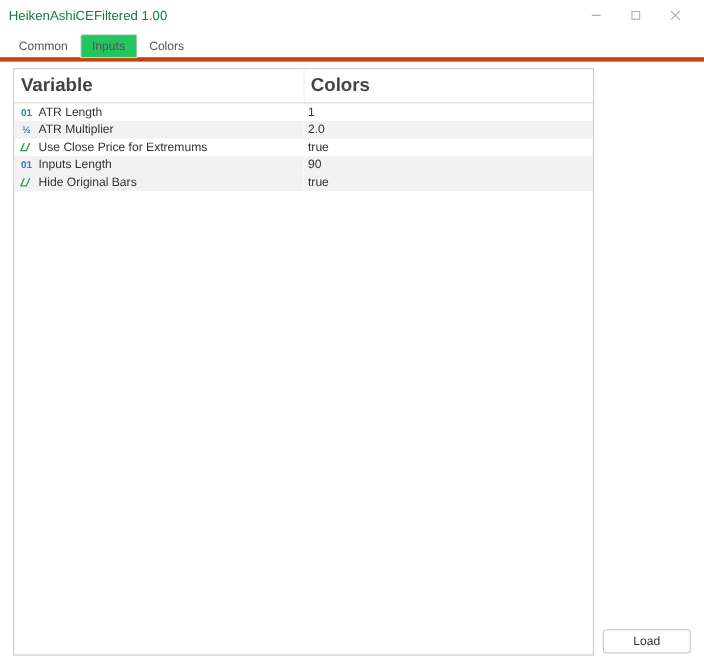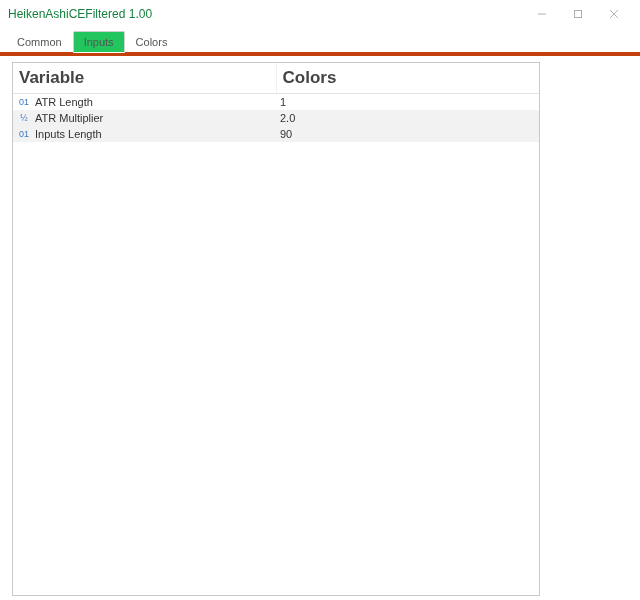--- a/index.html
+++ b/index.html
@@ -107,21 +107,21 @@
       gap: 4px;
     }
     .type-icon {
       width: 14px;
       height: 12px;
       flex-shrink: 0;
       display: inline-flex;
       align-items: center;
       justify-content: center;
       font-size: 9px;
-      font-weight: normal;
+      font-weight: bold;
     }
     .ico-int { color: #3a7bbf; }
     .ico-double { color: #3a7bbf; }
     .ico-bool { color: #2a9d4a; }
     .ico-enum { color: #5a5a5a; }
     .side-buttons {
       width: 80px;
       display: flex;
       flex-direction: column;
       justify-content: flex-end;
@@ -197,27 +197,54 @@
         </tr>
         <tr class="alt">
           <td>
               <div class="var-cell">
                 <span class="type-icon ico-double">½</span>
                 <span>ATR Multiplier</span>
               </div>
             </td>
           <td>2.0</td>
         </tr>
+        <tr>
+          <td>
+              <div class="var-cell">
+                <span class="type-icon ico-bool">
+                  <svg width="12" height="10" viewBox="0 0 12 10">
+                    <path d="M1 8 L4 1 L1 8 L6 8 L9 1" stroke="#2a9d4a" stroke-width="1.2" fill="none"></path>
+                  </svg>
+                </span>
+                <span>Use Close Price for Extremums</span>
+              </div>
+            </td>
+          <td>true</td>
+        </tr>
         <tr class="alt">
           <td>
               <div class="var-cell">
                 <span class="type-icon ico-int">01</span>
                 <span>Inputs Length</span>
               </div>
             </td>
           <td>90</td>
+        </tr>
+        <tr class="alt">
+          <td>
+              <div class="var-cell">
+                <span class="type-icon ico-bool">
+                  <svg width="12" height="10" viewBox="0 0 12 10">
+                    <path d="M1 8 L4 1 L1 8 L6 8 L9 1" stroke="#2a9d4a" stroke-width="1.2" fill="none"></path>
+                  </svg>
+                </span>
+                <span>Hide Original Bars</span>
+              </div>
+            </td>
+          <td>true</td>
         </tr>
       </tbody>
     </table>
   </div>
   <div class="side-buttons">
+    <div class="btn">Load</div>
   </div>
 </div>
 
 </body></html>

